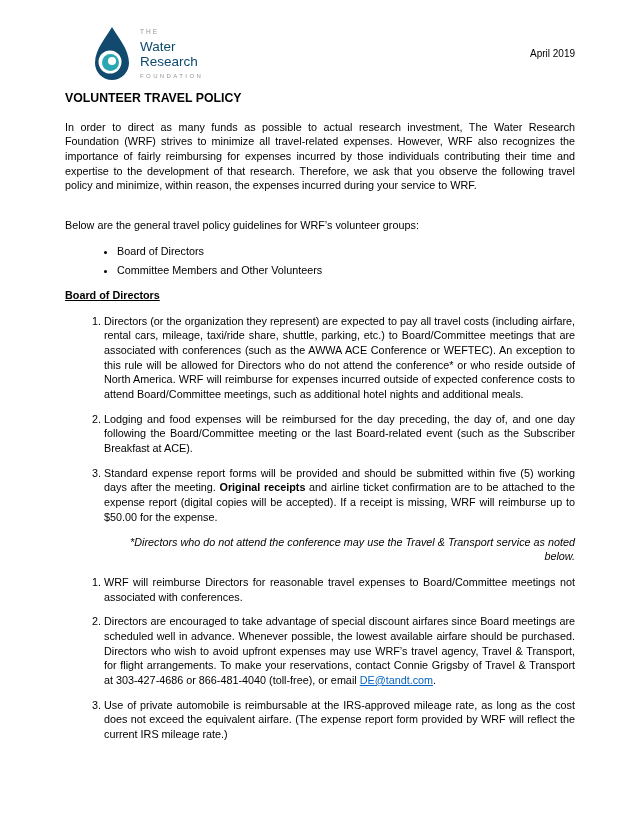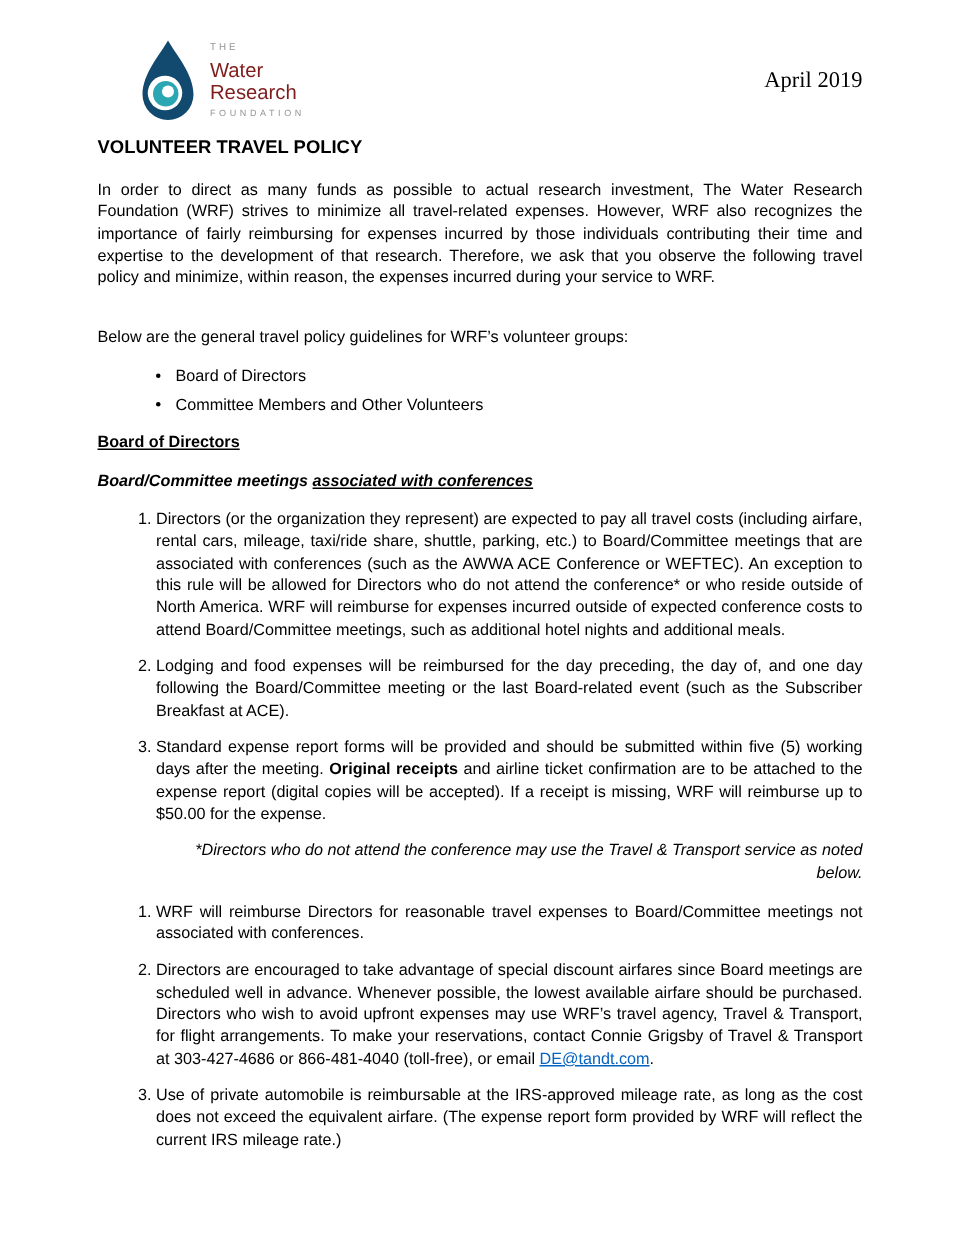--- a/index.html
+++ b/index.html
@@ -10,23 +10,23 @@
     font-family:"Liberation Sans", sans-serif;
     font-size:10.8px; line-height:1.36; color:#000000;
     padding:26px 65px 16px 65px;
     position:relative;
   }
   .header { display:flex; justify-content:space-between; align-items:center; margin-bottom:4px; }
   .logo { display:flex; align-items:center; gap:9px; margin-left:28px; }
   .logo-drop { display:block; }
   .logo-text { display:flex; flex-direction:column; }
   .logo-the { font-size:6.5px; letter-spacing:2px; color:#939598; margin-bottom:2px; }
-  .logo-name { font-size:13.5px; color:#7f1d1d; line-height:1.12; }
+  .logo-name { font-size:13.5px; color:#0c4a6e; line-height:1.12; }
   .logo-foundation { font-size:6px; letter-spacing:2.4px; color:#939598; margin-top:3px; }
-  .date { font-size:15px; color:#000; align-self:center;font-family:Liberation Serif, serif; }
+  .date { font-size:10px; color:#000; align-self:center; }
   .title { text-align:left; font-weight:bold; font-size:12.3px; margin:8px 0 13px 0; }
   p.body { margin-bottom:11px; }
   .jp { text-align:justify; }
   .lead { margin-bottom:6px;margin-top:25px; }
   ul.bullets { list-style:disc; padding-left:52px; margin-bottom:10px; }
   ul.bullets li { margin-bottom:5px; }
   .h-section { font-size:10.8px; font-weight:bold; text-decoration:underline; margin-bottom:11px; }
   .h-sub { font-size:10.8px; font-weight:bold; font-style:italic; margin-bottom:11px; }
   .h-sub .u { text-decoration:underline; }
   ol.num { list-style:decimal; padding-left:39px; margin-bottom:1px; }
@@ -65,21 +65,20 @@
   <p class="body lead">Below are the general travel policy guidelines for WRF’s volunteer groups:</p>
 
   <ul class="bullets">
     <li>Board of Directors</li>
     <li>Committee Members and Other Volunteers</li>
   </ul>
 
 
   <h2 class="h-section">Board of Directors</h2>
 
-  <h3 class="h-sub"><span>Board/Committee meetings </span><span class="u">associated with conferences</span></h3>
 
   <ol class="num">
     <li><span>Directors (or the organization they represent) are expected to pay all travel costs (including airfare, rental cars, mileage, taxi/ride share, shuttle, parking, etc.) to Board/Committee meetings that are associated with conferences (such as the AWWA ACE Conference or WEFTEC). An exception to this rule will be allowed for Directors who do not attend the conference* or who reside outside of North America. WRF will reimburse for expenses incurred outside of expected conference costs to attend Board/Committee meetings, such as additional hotel nights and additional meals.</span></li>
     <li><span>Lodging and food expenses will be reimbursed for the day preceding, the day of, and one day following the Board/Committee meeting or the last Board-related event (such as the Subscriber Breakfast at ACE).</span></li>
     <li><span>Standard expense report forms will be provided and should be submitted within five (5) working days after the meeting. </span><b>Original receipts</b><span> and airline ticket confirmation are to be attached to the expense report (digital copies will be accepted). If a receipt is missing, WRF will reimburse up to $50.00 for the expense.</span></li>
   </ol>
 
   <p class="footnote">*Directors who do not attend the conference may use the Travel &amp; Transport service as noted below.</p>
 
 

